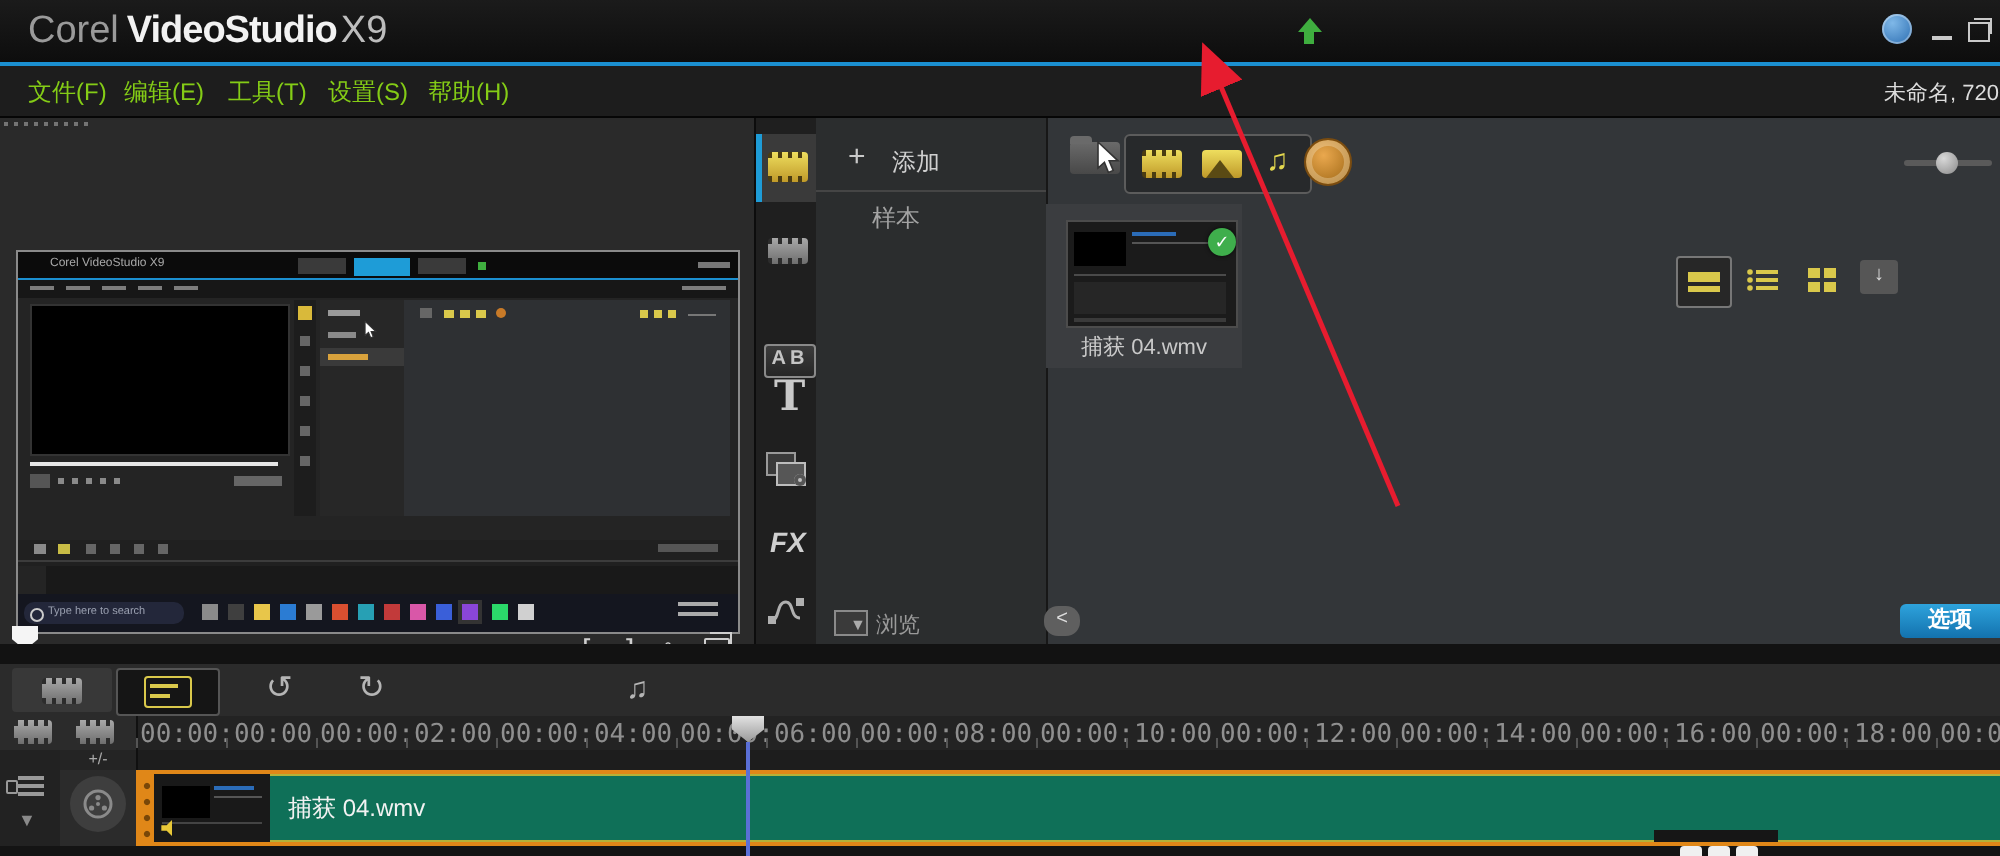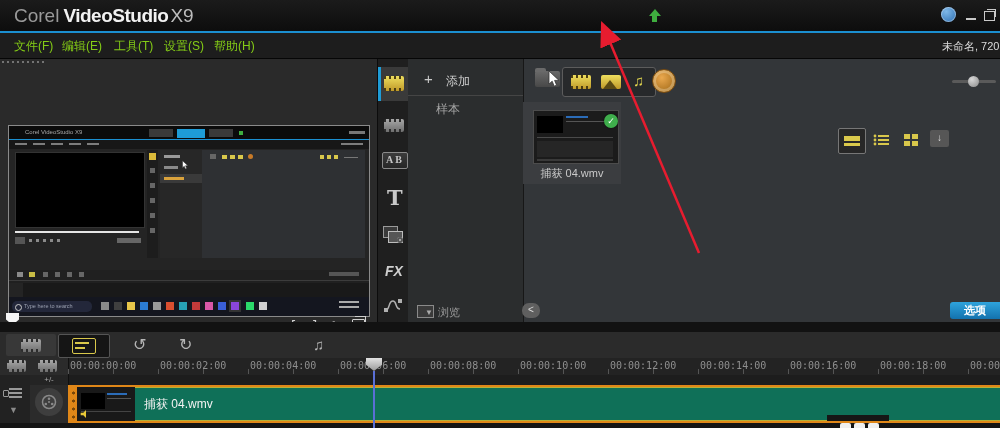--- a/index.html
+++ b/index.html
@@ -127,21 +127,21 @@
   .tl-toolbar{position:absolute;left:0;top:332px;width:1000px;height:26px;background:#2b2b2b;border-bottom:1px solid #111;}
   .tl-btnbox{position:absolute;top:2px;width:50px;height:22px;display:flex;align-items:center;justify-content:center;border-radius:2px;}
   .tl-icon{position:absolute;top:4px;color:#b5b5b5;font-size:16px;line-height:18px;}
   .tlview-y{width:22px;height:14px;border:1px solid #d9c84b;border-radius:2px;position:relative;}
   .tlview-y:before{content:"";position:absolute;left:2px;top:3px;width:14px;height:2px;background:#d9c84b;}
   .tlview-y:after{content:"";position:absolute;left:2px;top:8px;width:10px;height:2px;background:#d9c84b;}
 
   
   .ruler{position:absolute;left:0;top:358px;width:1000px;height:17px;background:#232323;border-bottom:1px solid #000;}
   .ruler-head{position:absolute;left:0;top:0;width:68px;height:17px;background:#2b2b2b;border-right:1px solid #111;}
-  .rlabel{position:absolute;top:2px;font-size:10px;color:#8f8f8f;white-space:nowrap;}
+  .rlabel{position:absolute;top:2px;font-size:13px;color:#8f8f8f;white-space:nowrap;}
   .ticks{position:absolute;left:68px;right:0;bottom:1px;height:5px;
       background:repeating-linear-gradient(90deg,#555 0 1px,transparent 1px 45px);}
   .ph-marker{position:absolute;left:366px;top:358px;width:16px;height:13px;z-index:31;
       background:linear-gradient(#e2e2e2,#9a9a9a);clip-path:polygon(0 0,100% 0,100% 52%,50% 100%,0 52%);}
   .ph-line{position:absolute;left:373px;top:371px;width:2px;height:57px;background:#5a6fd6;z-index:30;}
 
   
   .tracks{position:absolute;left:0;top:375px;width:1000px;height:53px;background:#1d1d1d;}
   .trk-col1{position:absolute;left:0;top:0;width:30px;height:53px;background:#222;}
   .trk-col2{position:absolute;left:30px;top:0;width:38px;height:53px;background:#2b2b2b;border-right:1px solid #101010;}
@@ -326,21 +326,21 @@
   </div>
 
   <div class="vtoolbar">
     <div class="vt-item sel" style="top:8px;">
       <div class="film-y abs" style="left:6px;top:9px;"></div>
     </div>
     <div class="vt-item" style="top:50px;">
       <div class="film-g abs" style="left:6px;top:10px;"></div>
     </div>
     <div class="vt-item" style="top:86px;">
-      <div class="ab-box abs" style="left:4px;top:7px;font-family:Liberation Serif, serif;">AB</div>
+      <div class="ab-box abs" style="left:4px;top:27px;">AB</div>
     </div>
     <div class="vt-item" style="top:122px;">
       <span class="t-glyph abs" style="left:9px;top:7px;">T</span>
     </div>
     <div class="vt-item" style="top:158px;">
       <div class="ovl-a abs" style="left:5px;top:9px;"></div>
       <div class="ovl-b abs" style="left:10px;top:14px;"></div>
       <div class="gear-dot abs" style="left:19px;top:20px;"></div>
     </div>
     <div class="vt-item" style="top:194px;">

